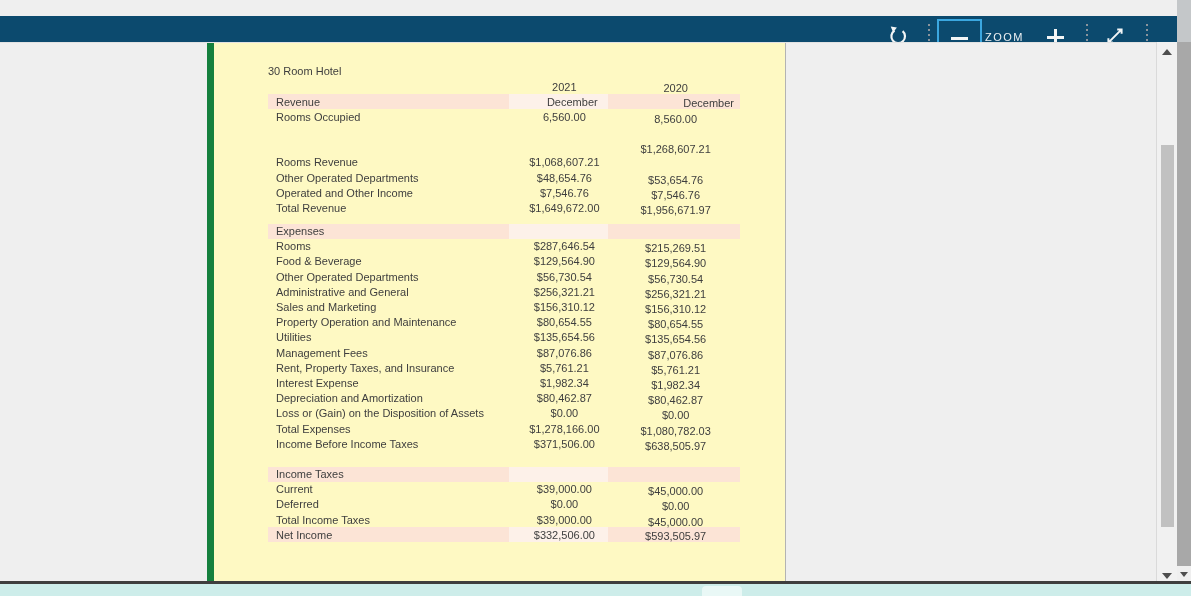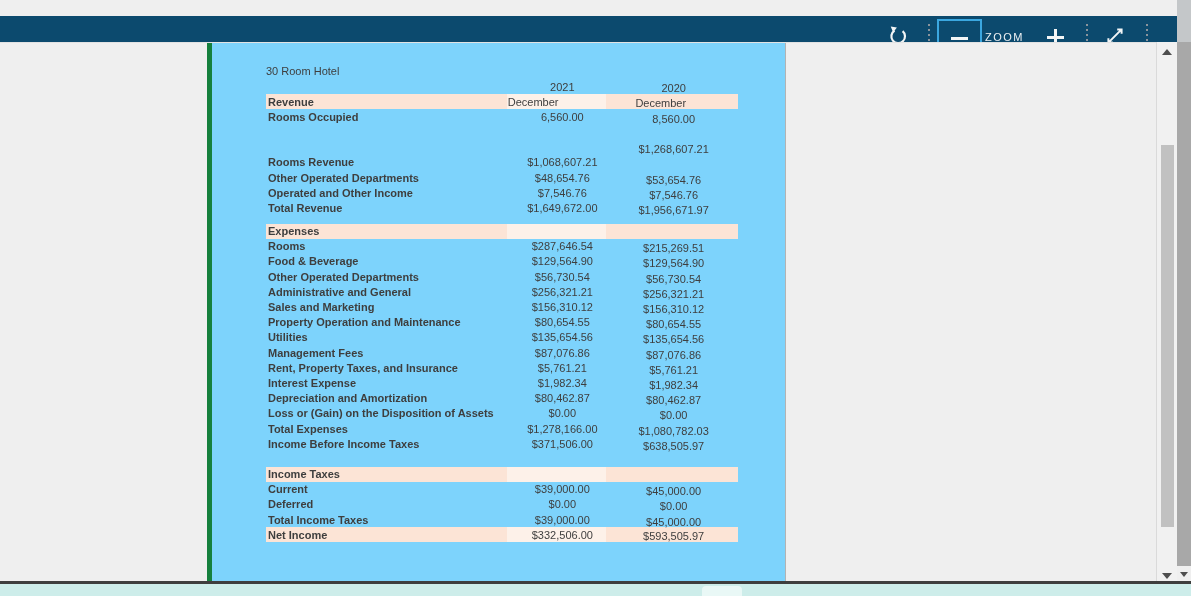--- a/index.html
+++ b/index.html
@@ -15,32 +15,32 @@
   .minus-glyph{width:17px;height:3px;background:#f2f5f6;}
   .zoom-text{position:absolute;left:985px;top:0;height:42px;display:flex;align-items:center;
              color:#edf1f3;font-size:11px;letter-spacing:1.5px;}
   .plus-glyph{position:relative;width:17px;height:17px;}
   .plus-glyph:before,.plus-glyph:after{content:"";position:absolute;background:#f2f5f6;}
   .plus-glyph:before{left:7px;top:0;width:3px;height:17px;}
   .plus-glyph:after{left:0;top:7px;width:17px;height:3px;}
 
   
   .canvas{position:absolute;left:0;top:42px;width:1156px;height:541px;background:#efefef;border-top:1px solid #e2e2e2;box-sizing:border-box;}
-  .page{position:absolute;left:207px;top:42px;width:579px;height:539px;background:#7dd3fc;
-        border-left:5px solid #15803d;border-right:1px solid #b3b3b3;box-sizing:border-box;}
+  .page{position:absolute;left:207px;top:42px;width:579px;height:539px;background:#fef9c3;
+        border-left:7px solid #15803d;border-right:1px solid #b3b3b3;box-sizing:border-box;}
 
   .doc{position:absolute;left:54px;top:20px;width:472px;font-size:11px;color:#3e3e3e;}
   .r{display:flex;height:15.2px;align-items:center;}
   .r-title{height:16px;display:flex;align-items:center;}
   .r-years{height:15px;display:flex;align-items:center;}
-  .c0{width:246px;padding-left:2px;box-sizing:border-box;white-space:nowrap;overflow:hidden;font-weight:bold;}
+  .c0{width:246px;padding-left:8px;box-sizing:border-box;white-space:nowrap;overflow:hidden;}
   .c1{width:107px;text-align:center;white-space:nowrap;}
   .c2{width:124px;text-align:center;padding-right:6px;box-sizing:border-box;white-space:nowrap;position:relative;top:2px;}
   .r-years .c2, .band .c2{top:1px;}
-  .c1.ctr,.c2.ctr{text-align:left;margin-left:40px;}
+  .c1.ctr,.c2.ctr{text-align:right;margin-left:40px;}
   .band{background:linear-gradient(to right,#fce4d6 0 241px,#fdf1e9 241px 340px,#fce4d6 340px 472px);}
   .sm{height:8px;}
 
   
   .vscroll{position:absolute;left:1156px;top:42px;width:21px;height:541px;background:#f1f1f1;
            border-left:1px solid #dadada;box-sizing:border-box;}
   .vthumb{position:absolute;left:4px;top:103px;width:13px;height:382px;background:#c1c1c1;cursor:pointer;}
   .arrow-up{width:0;height:0;border-left:5px solid transparent;border-right:5px solid transparent;
             border-bottom:6px solid #4e4e4e;}
   .arrow-down{width:0;height:0;border-left:5px solid transparent;border-right:5px solid transparent;

